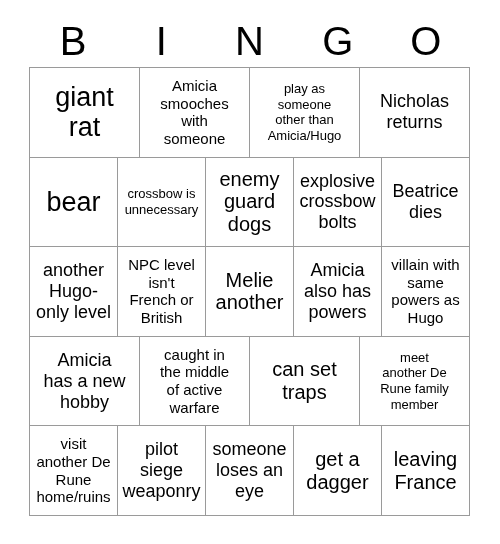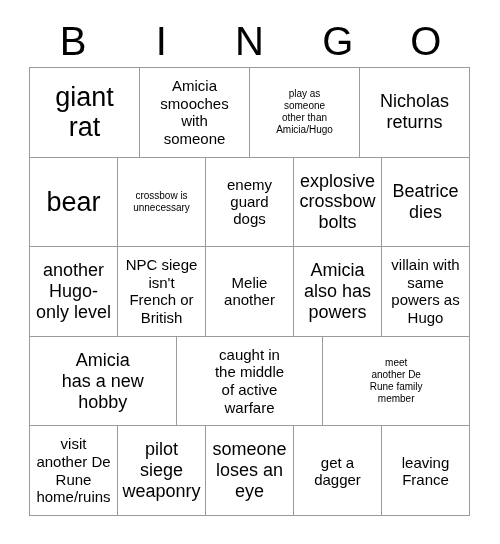--- a/index.html
+++ b/index.html
@@ -81,24 +81,24 @@
   .cell-text {
     display: block;
     width: 100%;
     line-height: 1.12;
     white-space: pre-line;
     word-break: break-word;
     hyphens: none;
   }
   
   .sz-xl .cell-text { font-size: 27px; line-height: 1.12; }
-  .sz-lg .cell-text { font-size: 15px; line-height: 1.14; }
+  .sz-lg .cell-text { font-size: 20px; line-height: 1.14; }
   .sz-md .cell-text { font-size: 18px; line-height: 1.16; }
   .sz-sm .cell-text { font-size: 15px; line-height: 1.18; }
-  .sz-xs .cell-text { font-size: 10px; line-height: 1.2; }
+  .sz-xs .cell-text { font-size: 13px; line-height: 1.2; }
 </style>
 </head>
 <body>
 
 <div id="card">
 
   <div id="header">
     <div class="header-letter">B</div>
     <div class="header-letter">I</div>
     <div class="header-letter">N</div>
@@ -155,21 +155,21 @@
         </div>
     </div>
 
     <div class="grid-row">
       <div class="cell sz-md">
           <span class="cell-text">another
 Hugo-
 only level</span>
         </div>
       <div class="cell sz-sm">
-          <span class="cell-text">NPC siege
+          <span class="cell-text">NPC level
 isn't
 French or
 British</span>
         </div>
       <div class="cell sz-lg">
           <span class="cell-text">Melie
 another</span>
         </div>
       <div class="cell sz-md">
           <span class="cell-text">Amicia
@@ -188,20 +188,24 @@
       <div class="cell sz-md">
           <span class="cell-text">Amicia
 has a new
 hobby</span>
         </div>
       <div class="cell sz-sm">
           <span class="cell-text">caught in
 the middle
 of active
 warfare</span>
+        </div>
+      <div class="cell sz-lg">
+          <span class="cell-text">can set
+traps</span>
         </div>
       <div class="cell sz-xs">
           <span class="cell-text">meet
 another De
 Rune family
 member</span>
         </div>
     </div>
 
     <div class="grid-row">

